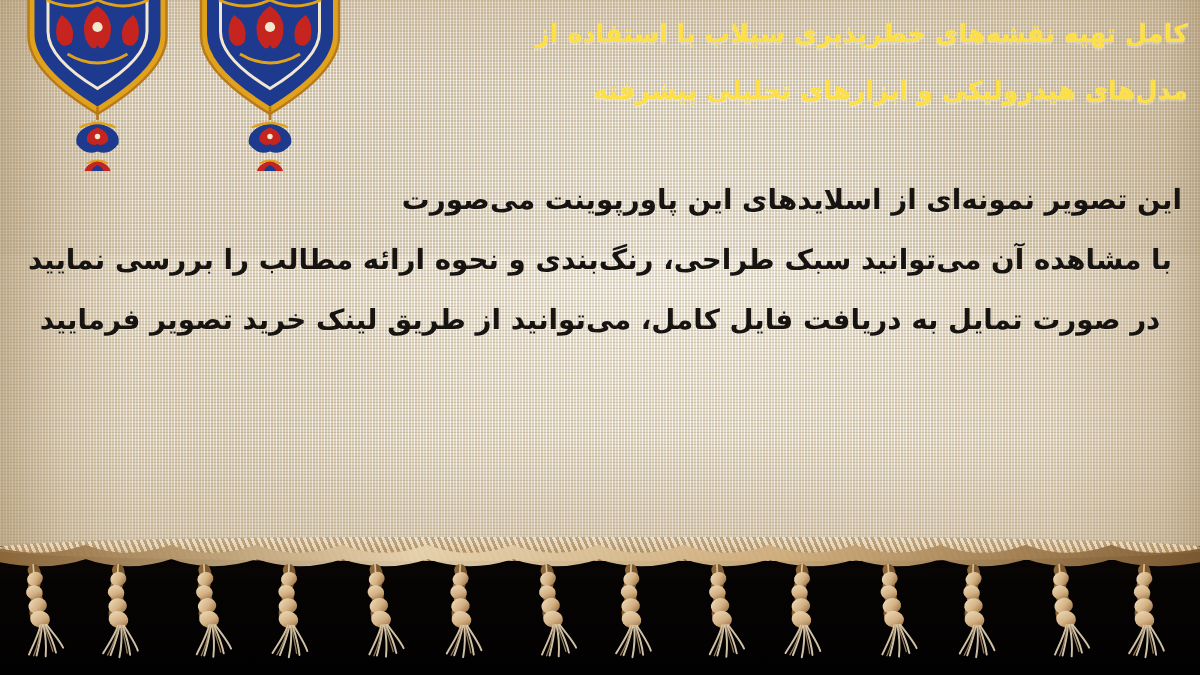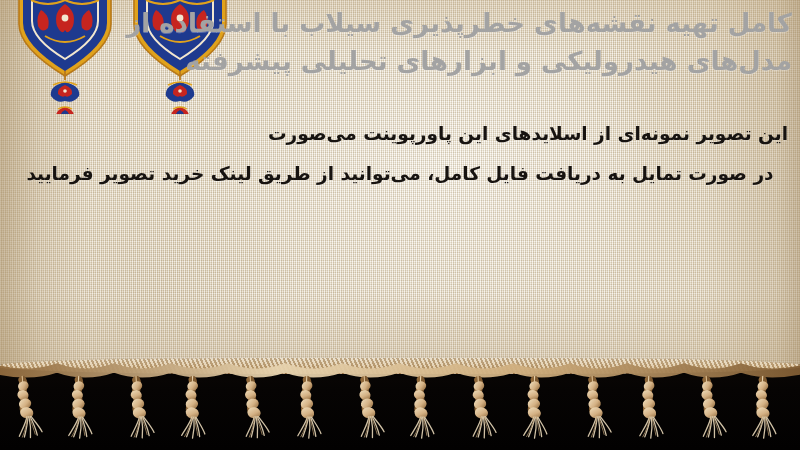--- a/index.html
+++ b/index.html
@@ -93,22 +93,22 @@
   }
   .title-block {
     position: absolute;
     top: 4px;
     right: 8px;
     width: 584px;
     text-align: right;
     direction: rtl;
   }
   .title-line {
-    color: #a3a3a3;
-    font-size: 26px;
+    color: #fde047;
+    font-size: 17px;
     line-height: 38px;
     font-weight: 700;
     white-space: nowrap;
     text-shadow: 0 1px 0 rgba(255,255,255,0.28);
   }
   .body-block {
     position: absolute;
     top: 114px;
     right: 8px;
     left: 8px;
@@ -230,20 +230,21 @@
 
   <div class="text-layer">
 
     <div class="title-block">
       <div class="title-line">کامل تهیه نقشه‌های خطرپذیری سیلاب با استفاده از</div>
       <div class="title-line">مدل‌های هیدرولیکی و ابزارهای تحلیلی پیشرفته</div>
     </div>
 
     <div class="body-block">
       <div class="body-line l1">این تصویر نمونه‌ای از اسلایدهای این پاورپوینت می‌صورت</div>
+      <div class="body-line l2">با مشاهده آن می‌توانید سبک طراحی، رنگ‌بندی و نحوه ارائه مطالب را بررسی نمایید</div>
       <div class="body-line l3">در صورت تمایل به دریافت فایل کامل، می‌توانید از طریق لینک خرید تصویر فرمایید</div>
     </div>
 
   </div>
 
   <div class="fringe-zone">
     <div class="fringe-black"></div>
     <div class="fringe-band"></div>
     <div class="tassels">
       <svg width="800" height="92" viewBox="0 0 800 92" xmlns="http://www.w3.org/2000/svg">

